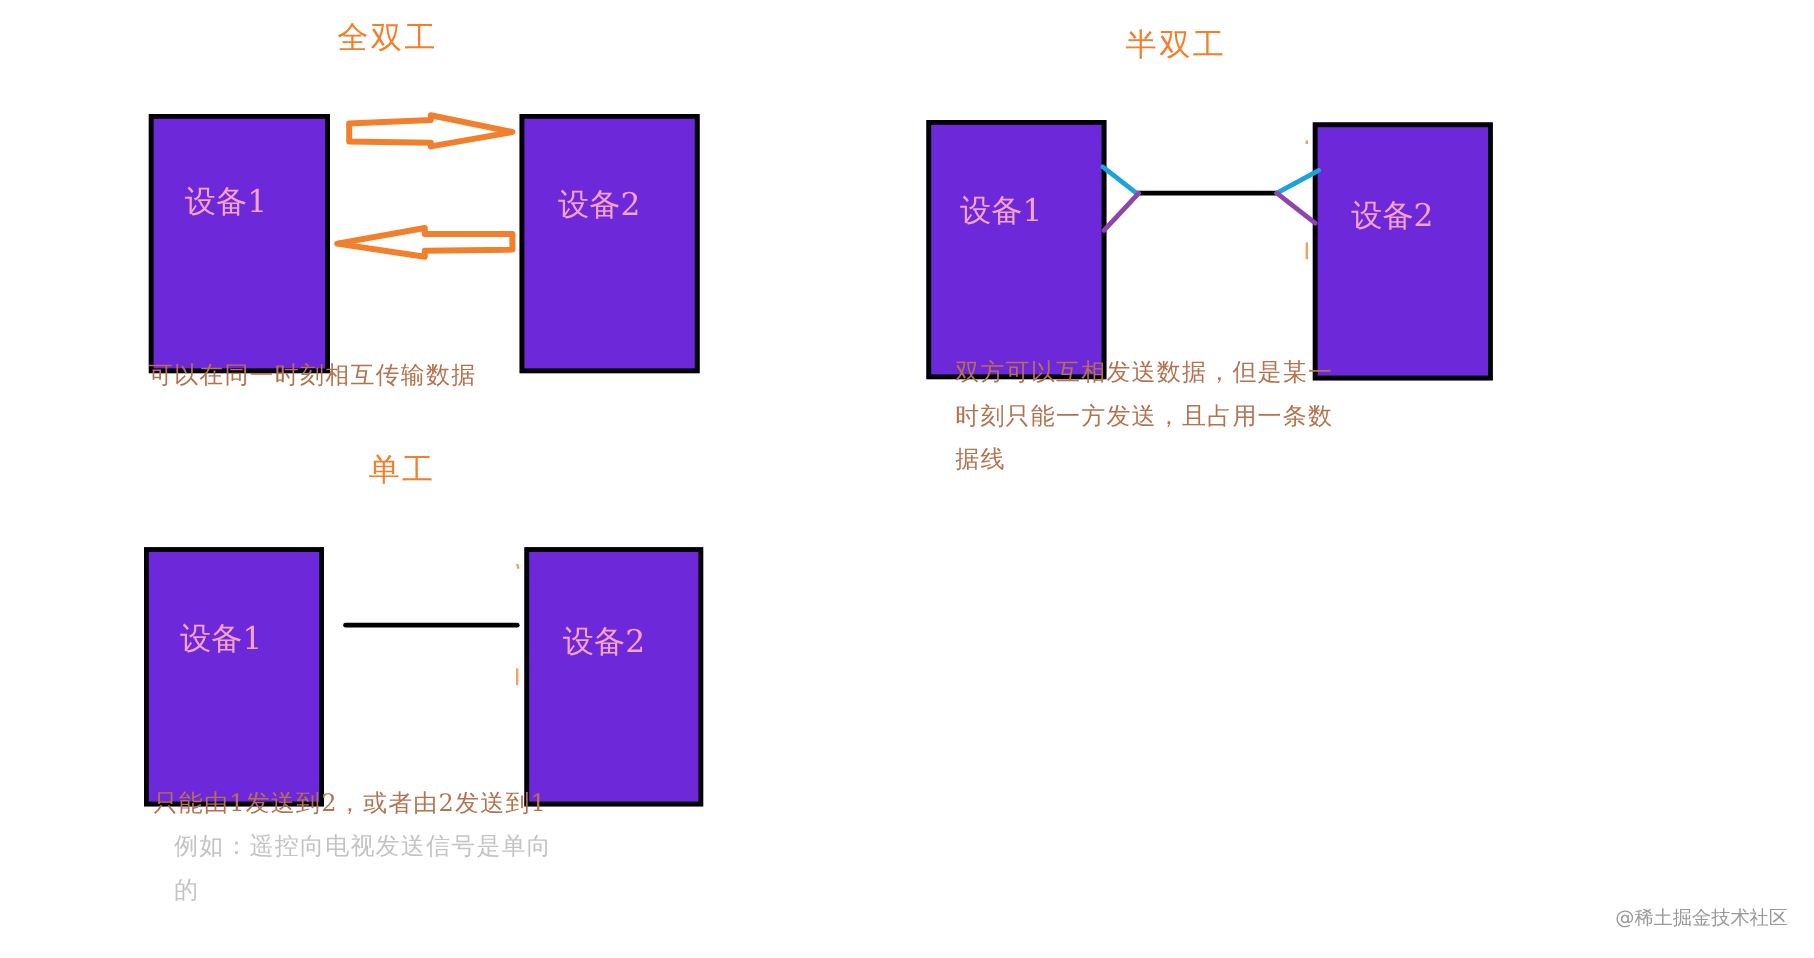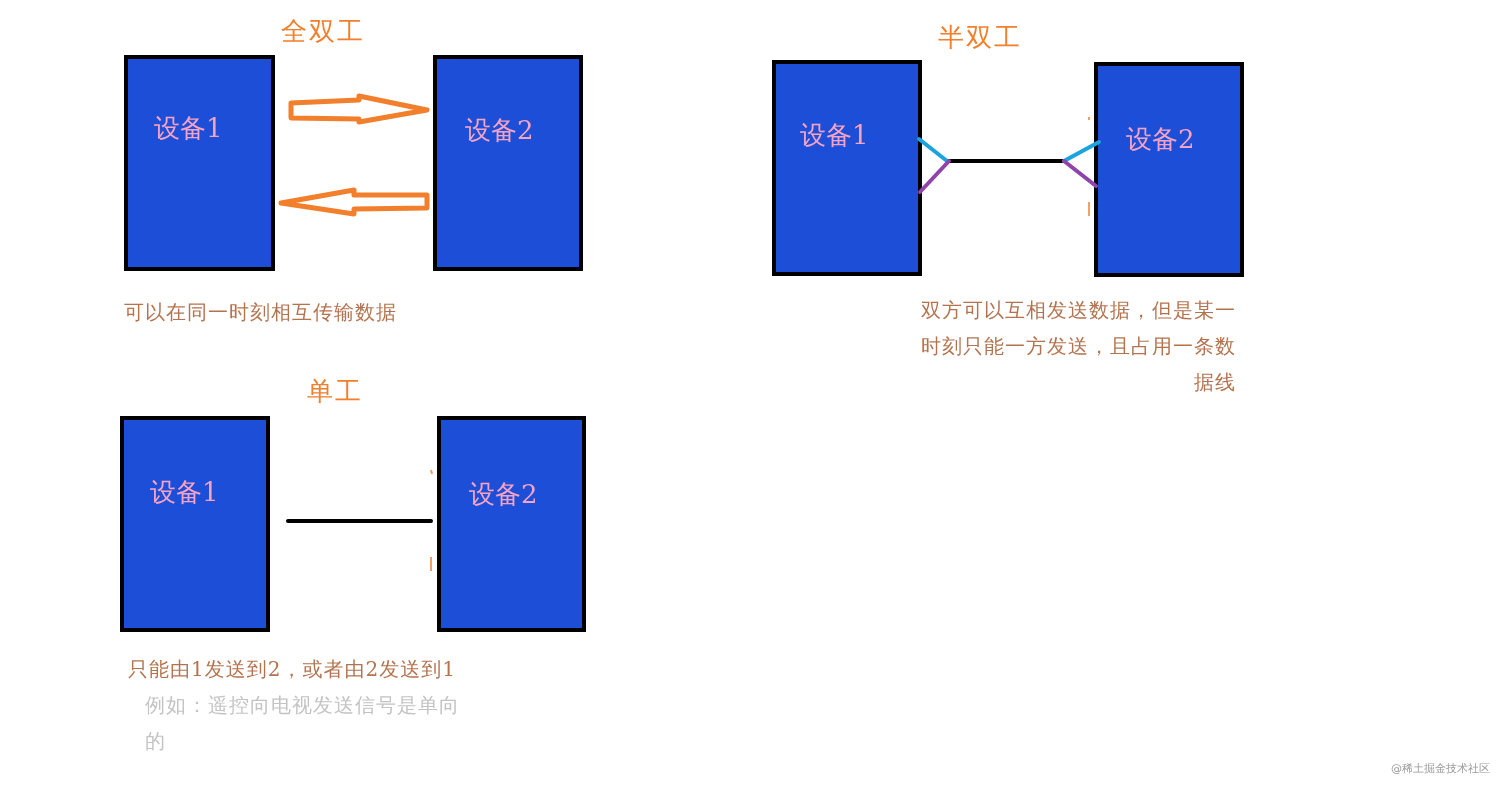--- a/index.html
+++ b/index.html
@@ -11,21 +11,22 @@
       width: 1512px;
       height: 798px;
       position: relative;
       overflow: hidden;
       font-family: "DejaVu Serif", "Liberation Serif", serif;
     }
     .device-box {
       position: absolute;
       border: 4px solid #000;
       box-sizing: border-box;
-      background: #1d4ed8;
+      background: #6d28d9;
+      margin-top: 40px;
     }
     .device-label {
       position: absolute;
       color: #f4a3c4;
       font-size: 26px;
       font-family: "DejaVu Serif", "Liberation Serif", serif;
       white-space: nowrap;
     }
     .section-title {
       position: absolute;
@@ -44,21 +45,21 @@
       letter-spacing: 1px;
     }
     .desc-gray {
       color: #c3c3c3;
     }
     .watermark {
       position: absolute;
       right: 22px;
       bottom: 22px;
       color: #9a9a9a;
-      font-size: 11px;
+      font-size: 16px;
       font-family: "DejaVu Sans", "Liberation Sans", sans-serif;
       white-space: nowrap;
     }
     svg.overlay {
       position: absolute;
       left: 0;
       top: 0;
     }
   </style>
 </head>
@@ -82,21 +83,21 @@
   <div class="section-title" style="left:938px; top:20px;">半双工</div>
 
   <div class="device-box" style="left:772px; top:60px; width:150px; height:216px;">
     <div class="device-label" style="left:24px; top:54px;">设备1</div>
   </div>
 
   <div class="device-box" style="left:1094px; top:62px; width:150px; height:215px;">
     <div class="device-label" style="left:28px; top:56px;">设备2</div>
   </div>
 
-  <div class="desc" style="left:796px; top:292px; width:440px;text-align:right;">
+  <div class="desc" style="left:796px; top:292px; width:440px;">
     <div>双方可以互相发送数据，但是某一</div>
     <div>时刻只能一方发送，且占用一条数</div>
     <div>据线</div>
   </div>
 </div>
 
 <div>
   <div class="section-title" style="left:307px; top:374px;">单工</div>
 
   <div class="device-box" style="left:120px; top:416px; width:150px; height:216px;">

